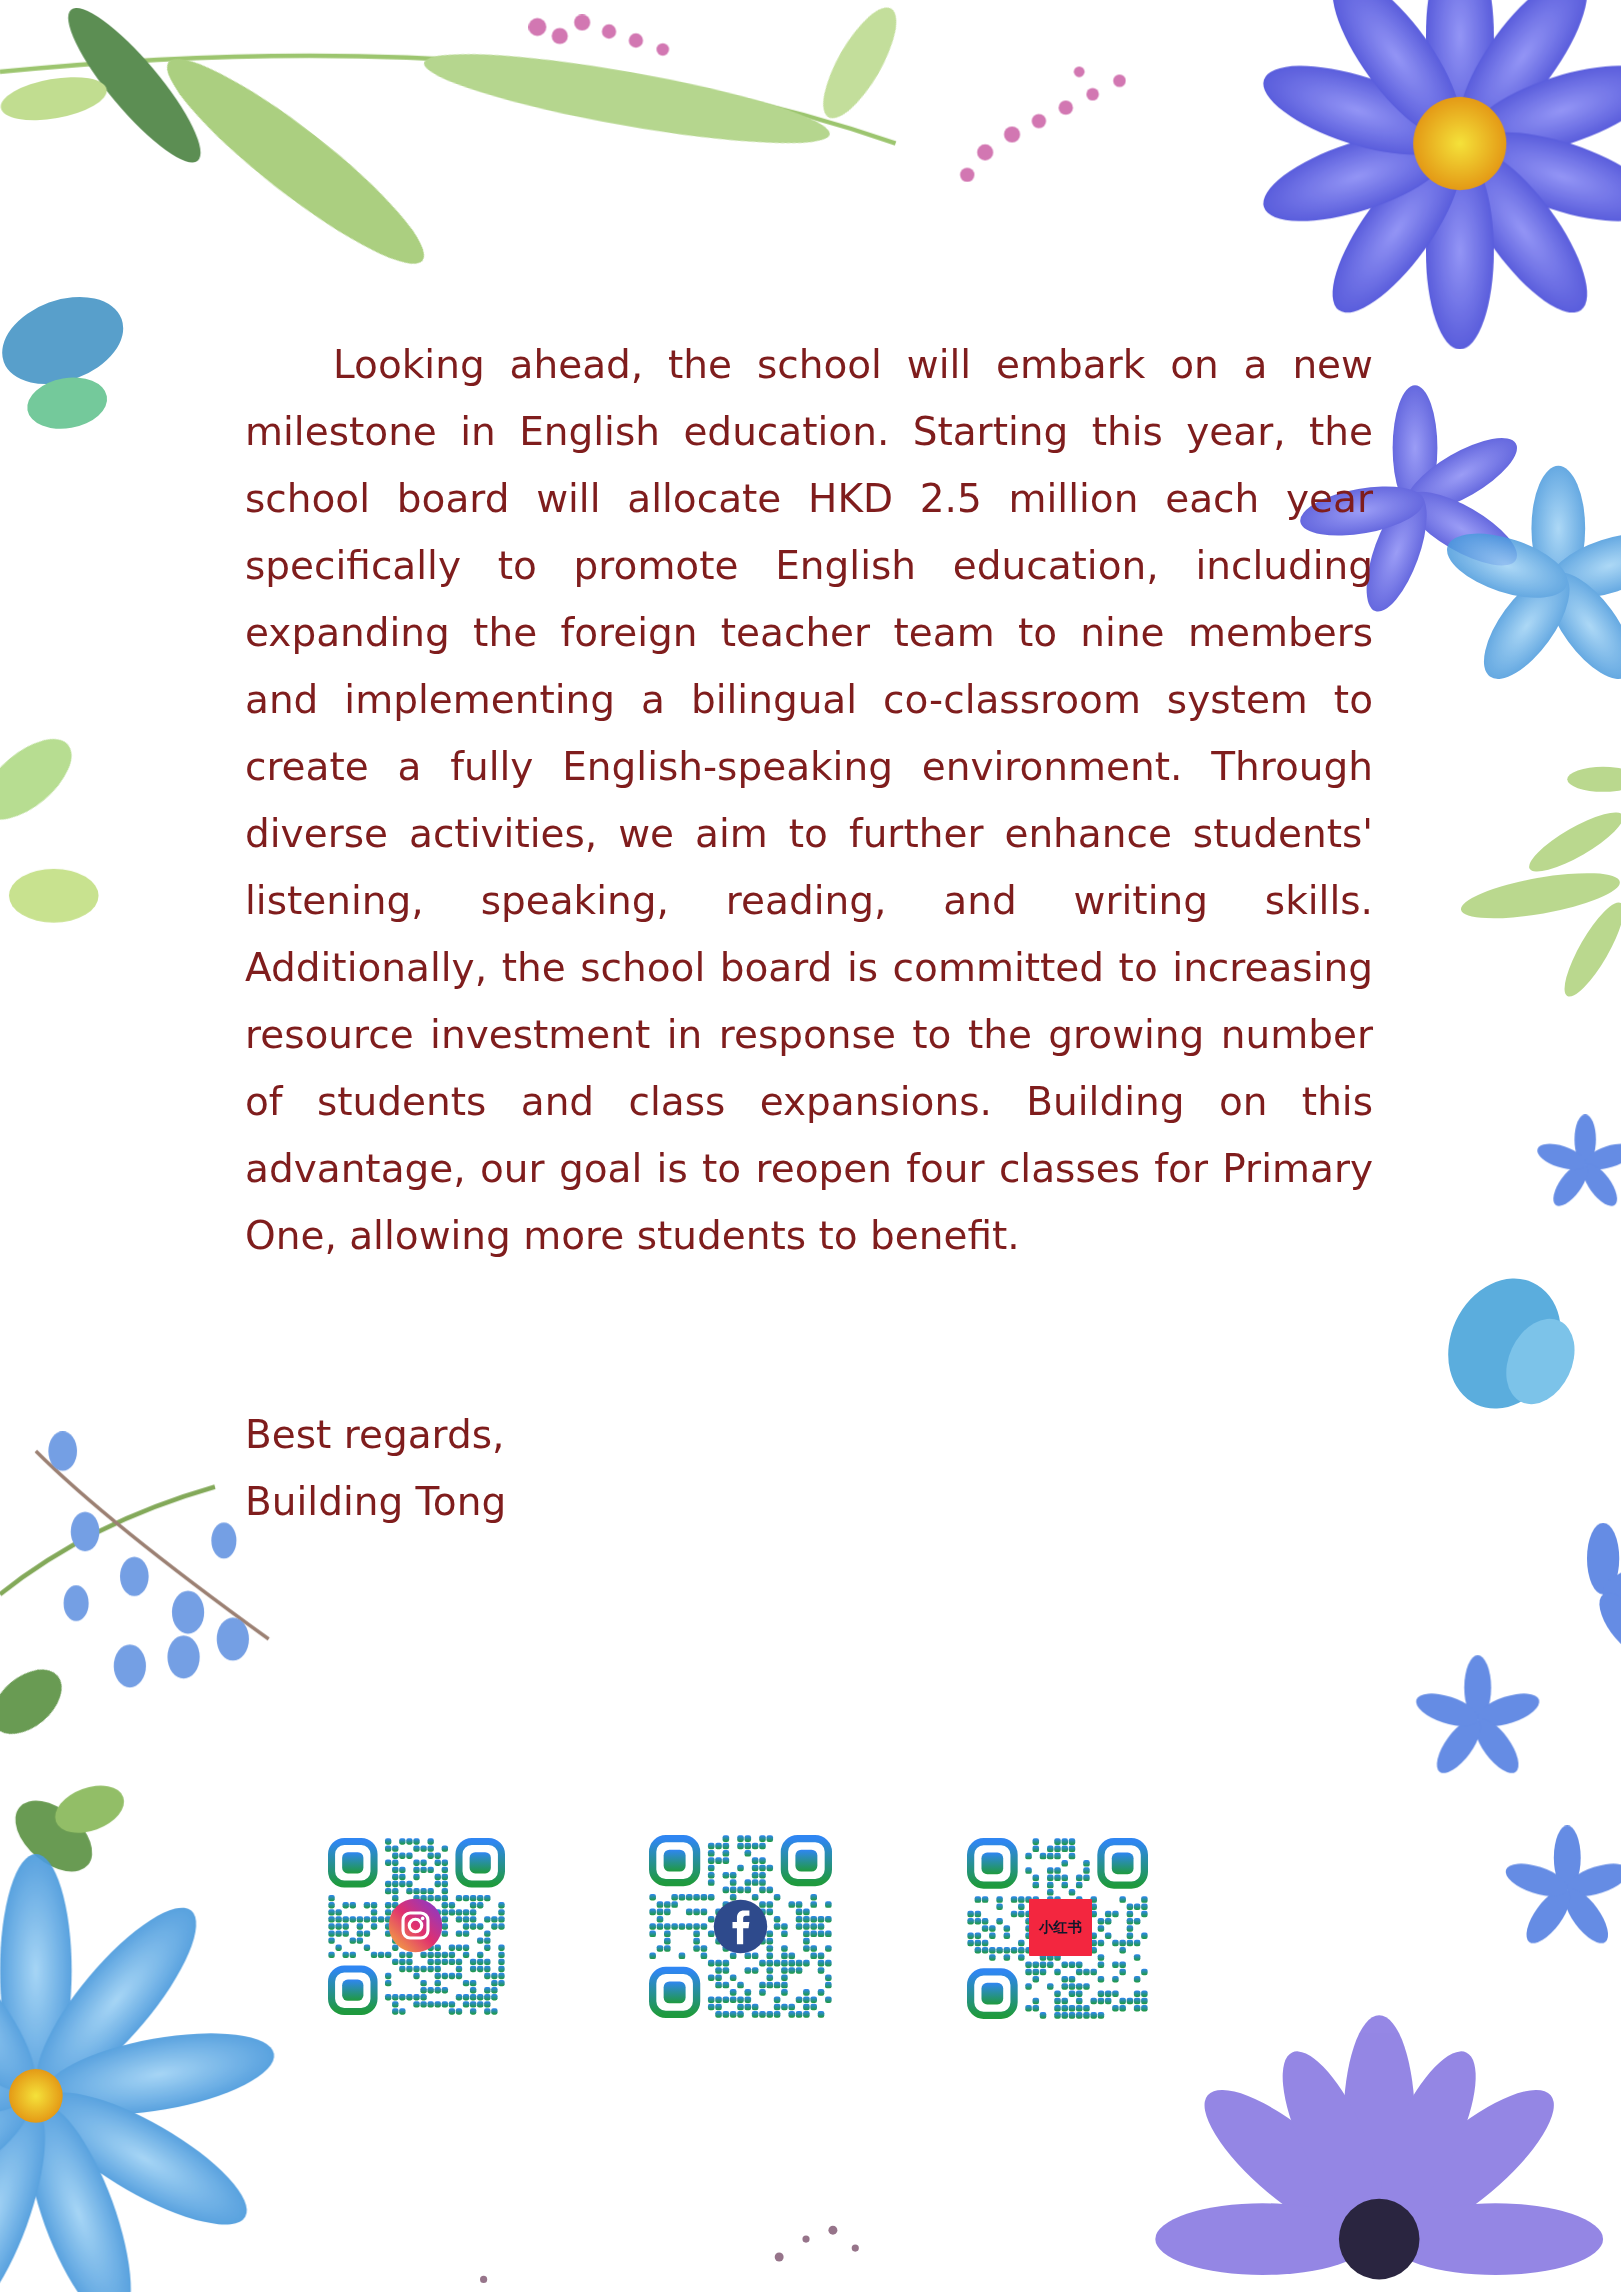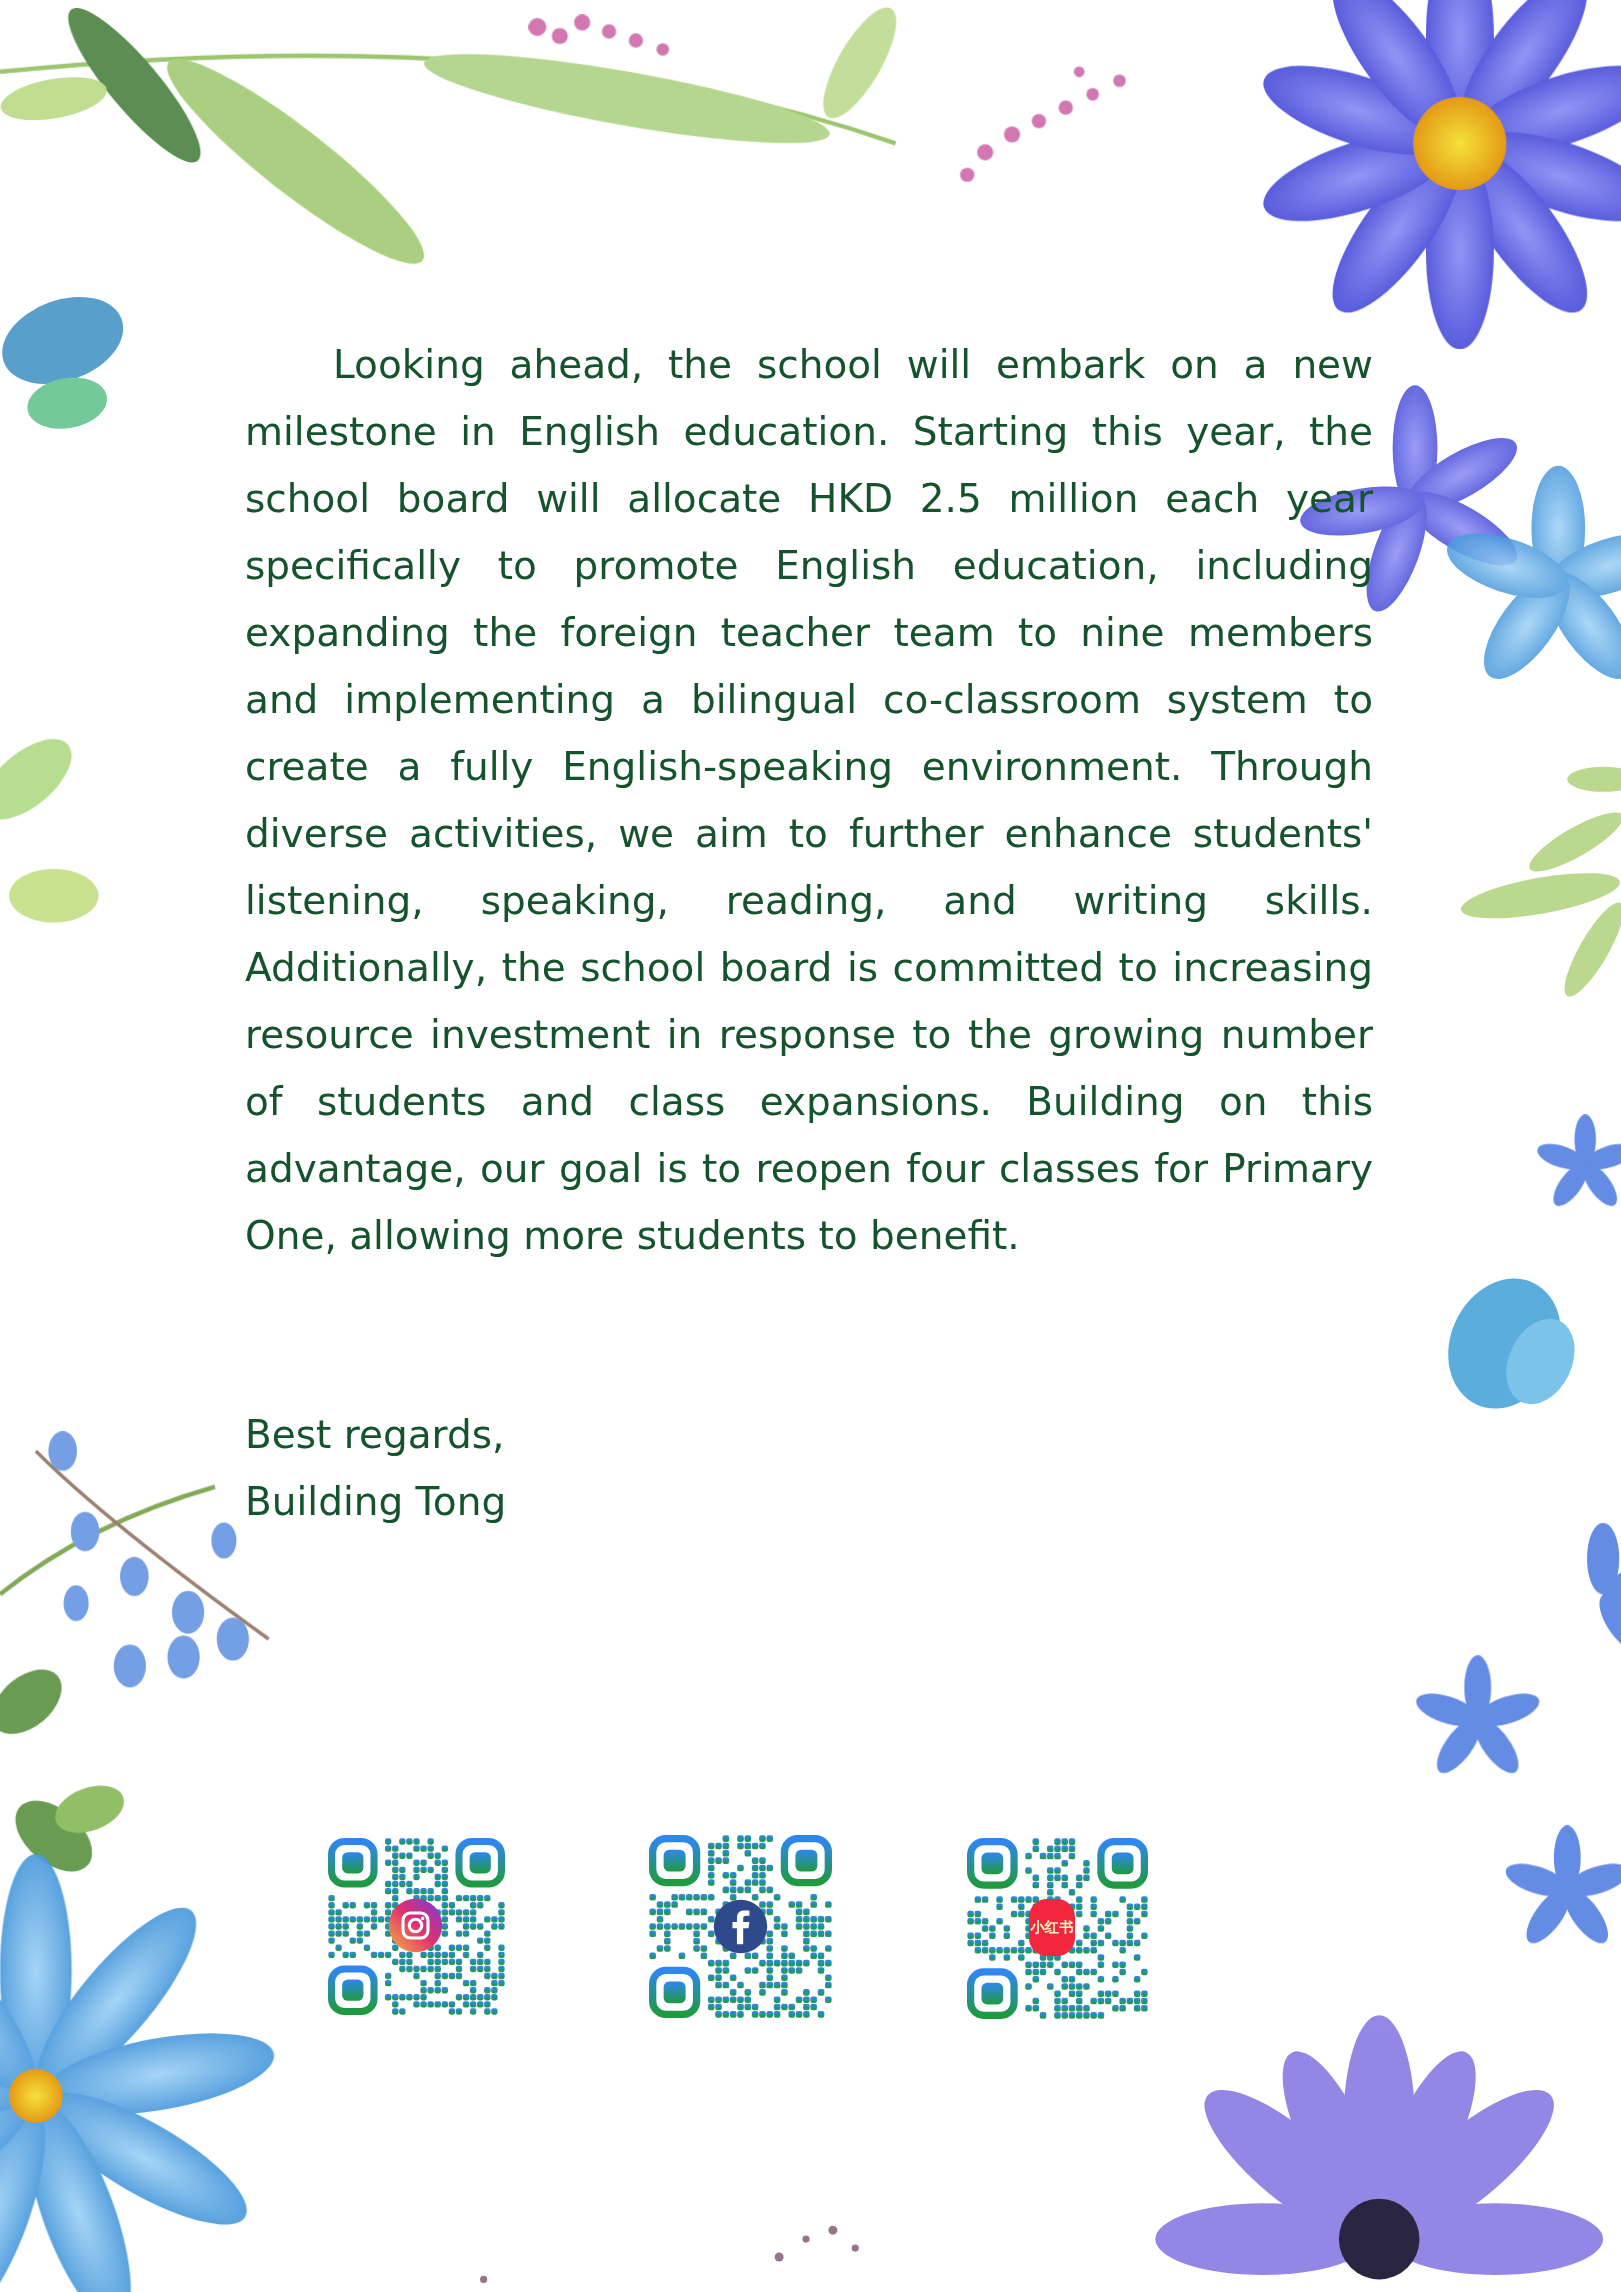--- a/index.html
+++ b/index.html
@@ -4,21 +4,21 @@
 <style>
   html, body { margin: 0; padding: 0; }
   body {
     width: 1621px; height: 2293px; position: relative; overflow: hidden;
     background: #ffffff;
     font-family: "DejaVu Sans", sans-serif;
   }
   .deco { position: absolute; pointer-events: none; }
   .content {
     position: absolute; left: 245px; top: 331px; width: 1128px;
-    color: #14532d; font-size: 39px; line-height: 67px;
+    color: #7f1d1d; font-size: 39px; line-height: 67px;
   }
   .para { text-align: justify; margin: 0; }
   .para.indent { text-indent: 88px; }
   .gap { height: 66px; }
   .sig { margin: 0; }
   .qr-row { position: absolute; top: 1838px; left: 328px; width: 824px; height: 184px; }
   .qr { position: absolute; width: 177px; height: 177px; }
   .qr svg { width: 100%; height: 100%; display: block; }
 </style>
 </head>
@@ -909,16 +909,16 @@
           <rect x="15.05" y="15.05" width="0.9" height="0.9" rx="0.3"></rect>
           <rect x="16.05" y="15.05" width="0.9" height="0.9" rx="0.3"></rect>
           <rect x="10.05" y="16.05" width="0.9" height="0.9" rx="0.3"></rect>
           <rect x="11.05" y="16.05" width="0.9" height="0.9" rx="0.3"></rect>
           <rect x="12.05" y="16.05" width="0.9" height="0.9" rx="0.3"></rect>
         </g>
         <rect x="0.5" y="0.5" width="6" height="6" rx="1.8" fill="none" stroke="url(#qrg2)" stroke-width="1"></rect>
         <rect x="18.5" y="0.5" width="6" height="6" rx="1.8" fill="none" stroke="url(#qrg2)" stroke-width="1"></rect>
         <rect x="0.5" y="18.5" width="6" height="6" rx="1.8" fill="none" stroke="url(#qrg2)" stroke-width="1"></rect>
       </svg>
-    <div style="position:absolute;left:62px;top:61px;width:46px;height:57px;background:#f3263f;border-radius:18px;display:flex;align-items:center;justify-content:center;color:#fef9c3;font-size:14.3px;font-weight:bold;font-family:'DejaVu Sans',sans-serif;">小红书</div>
+    <div style="position:absolute;left:62px;top:61px;width:63px;height:57px;background:#f3263f;border-radius:1px;display:flex;align-items:center;justify-content:center;color:#0f172a;font-size:14.3px;font-weight:bold;font-family:'DejaVu Sans',sans-serif;">小红书</div>
   </div>
 </div>
 
 
 </body></html>

